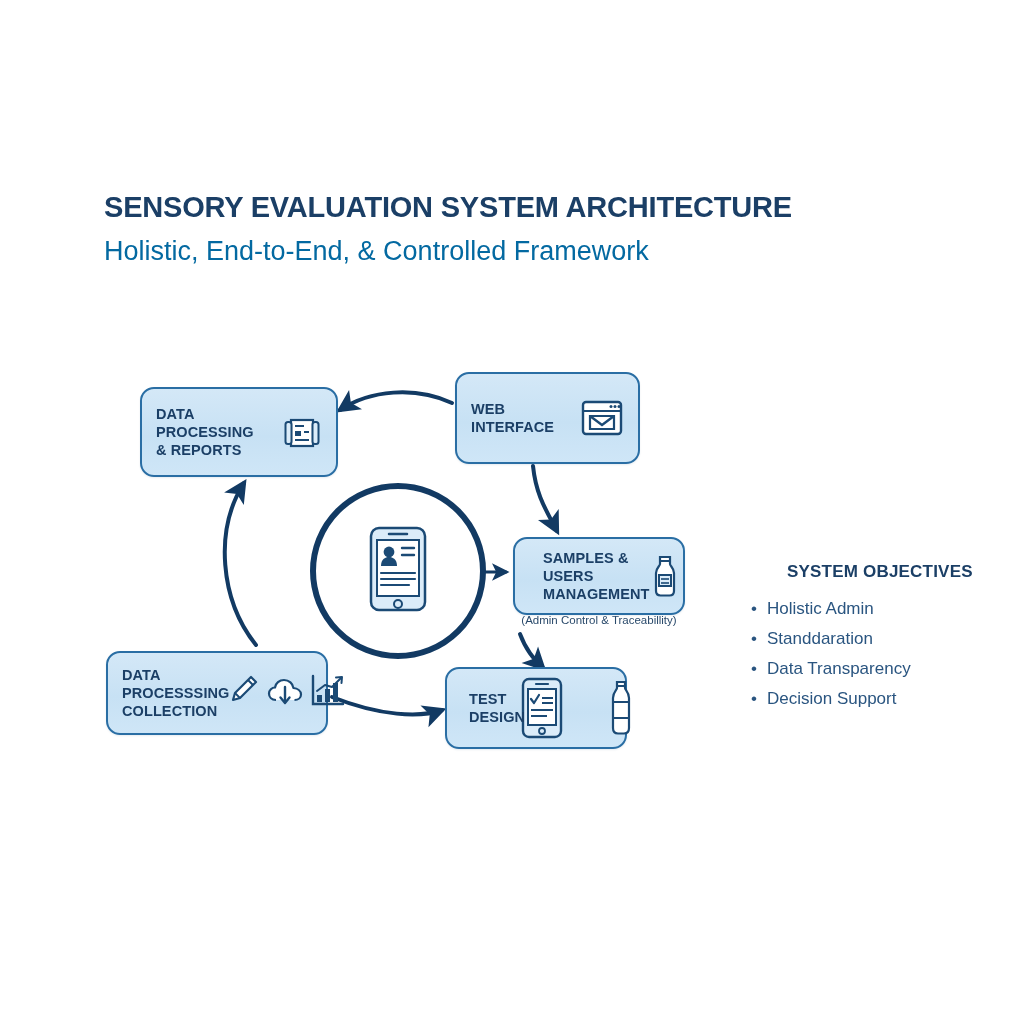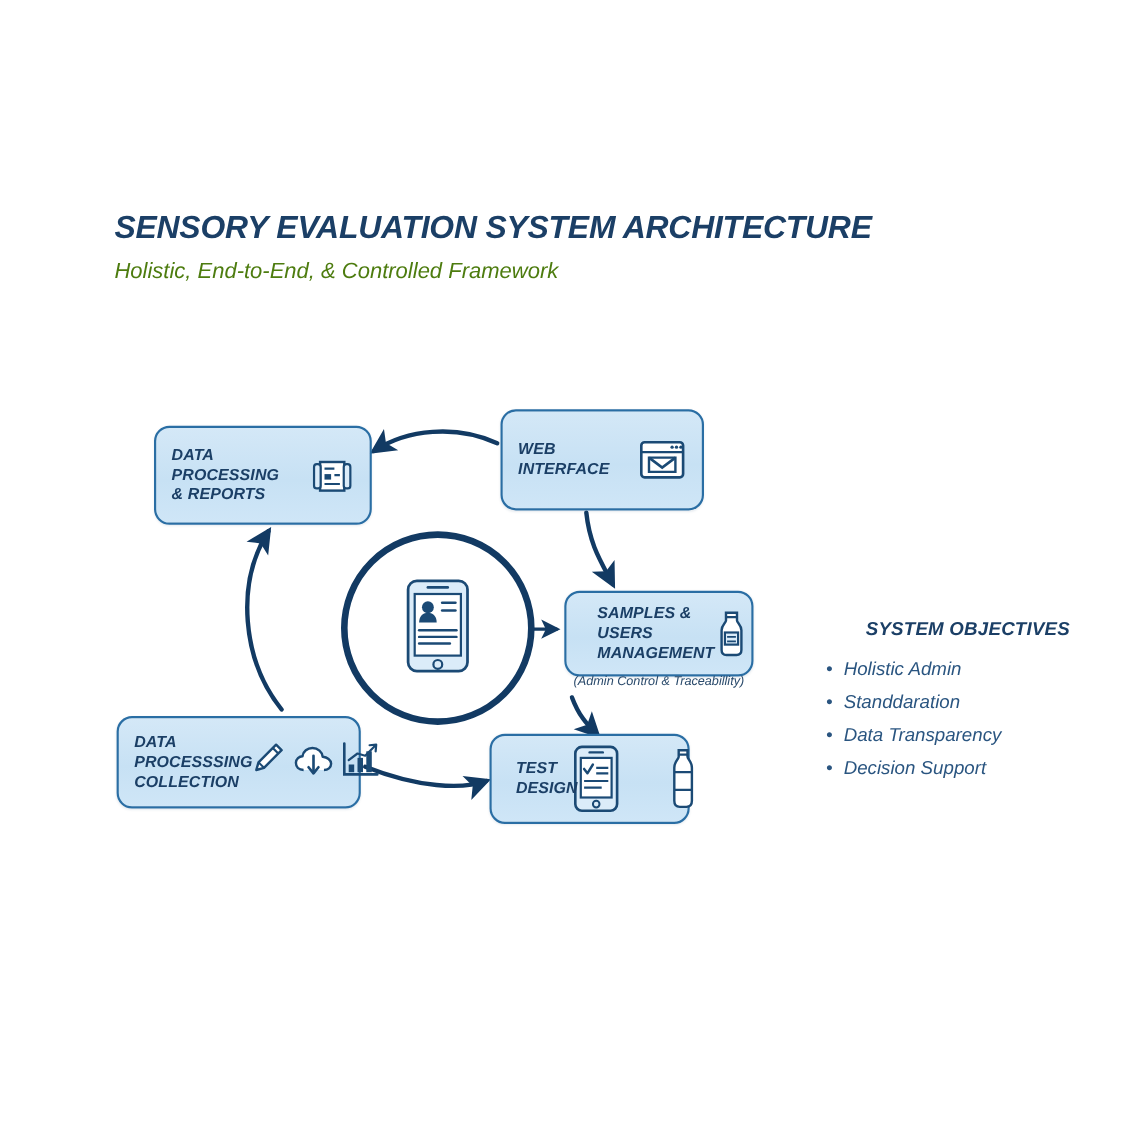--- a/index.html
+++ b/index.html
@@ -14,43 +14,42 @@
     font-family: "Liberation Sans", sans-serif;
     overflow: hidden;
     color: #1b3a5c;
   }
 
   #canvas {
     position: absolute;
     inset: 0;
     width: 1024px;
     height: 1024px;
-    font-style: italic;
   }
 
   
   #header {
     position: absolute;
     left: 104px;
     top: 192px;
     width: 800px;
   }
   #title {
     font-size: 29px;
     font-weight: bold;
     letter-spacing: -0.2px;
     color: #1b3f66;
     line-height: 1.1;
     white-space: nowrap;
   }
   #subtitle {
     margin-top: 12px;
-    font-size: 20px;
+    font-size: 27px;
     font-weight: 400;
-    color: #4d7c0f;
+    color: #0369a1;
     line-height: 1.15;
     white-space: nowrap;
   }
 
   
   .node {
     position: absolute;
     box-sizing: border-box;
     background: linear-gradient(180deg, #d4e8f7 0%, #c7e1f4 55%, #cfe6f7 100%);
     border: 2px solid #2a6ea4;

